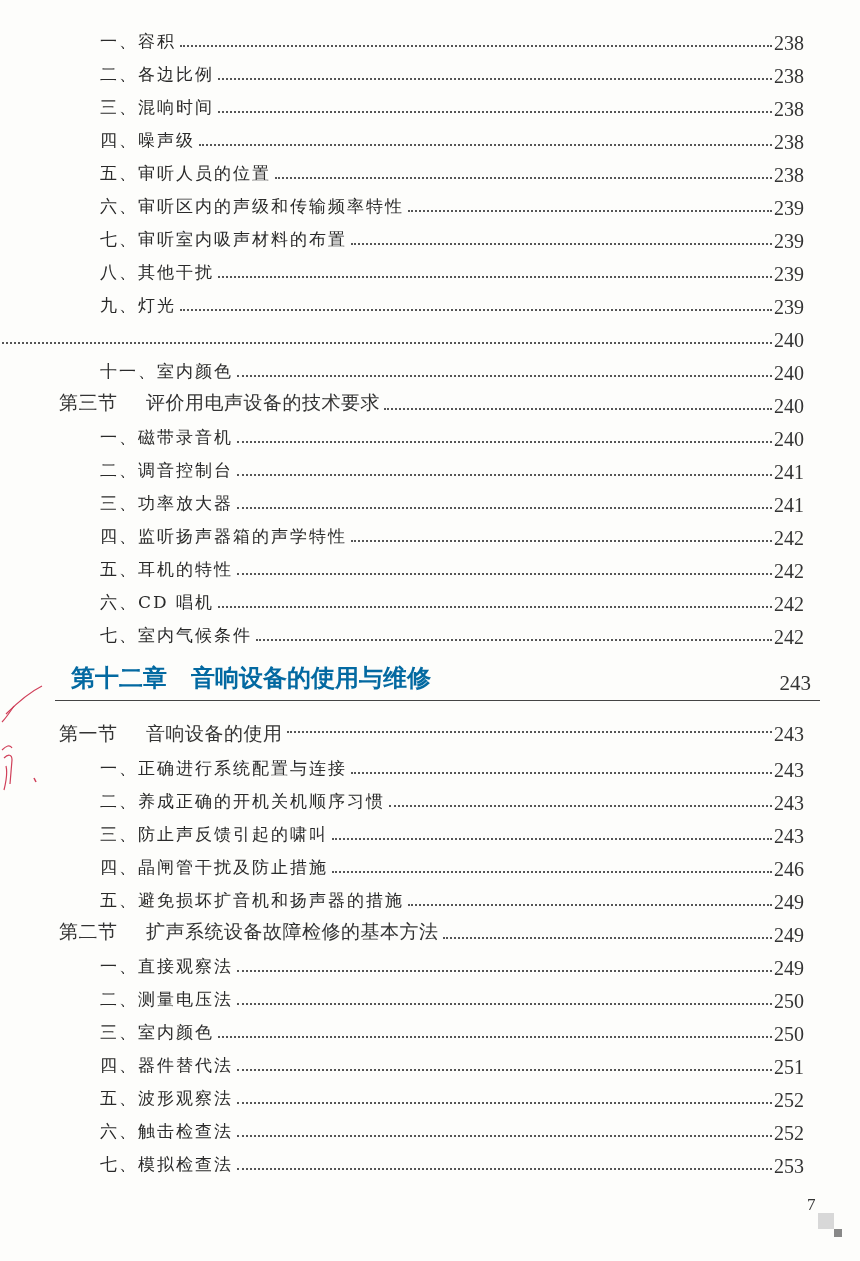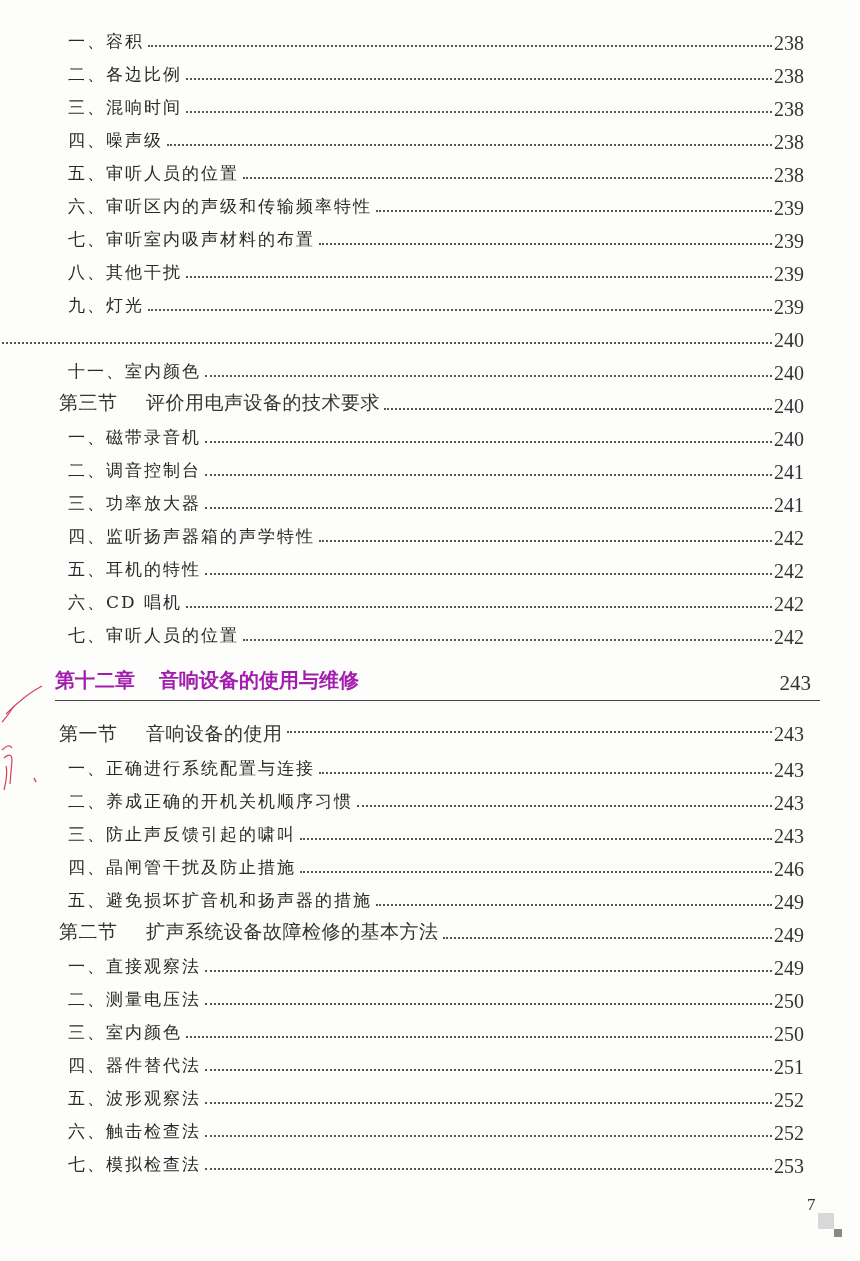--- a/index.html
+++ b/index.html
@@ -21,35 +21,35 @@
     }
     .row .dots {
       flex: 1; height: 1px; margin: 0 2px 6px 2px;
       border-bottom: 2px dotted #555;
     }
     .row .page {
       font-family: "Liberation Serif", "DejaVu Serif", serif;
       font-size: 20px; width: 38px; text-align: left; color: #333;
       line-height: 1;
     }
-    .item .label { padding-left: 68px; }
+    .item .label { padding-left: 100px; }
     .item .wrap { display: flex; align-items: flex-end; width: 812px; }
     .section .label {
       font-family: "DejaVu Sans", "Liberation Sans", sans-serif;
       font-size: 19px; letter-spacing: 0.5px; color: #333;
     }
     .section .num { display: inline-block; width: 87px; padding-left: 59px; }
     .chapter {
       position: absolute; left: 55px; width: 765px; height: 36px;
       border-bottom: 1.5px solid #444;
       display: flex; align-items: flex-end; justify-content: space-between;
     }
     .chapter .ctitle {
       font-family: "DejaVu Sans", "Liberation Sans", sans-serif;
-      font-weight: bold; font-size: 20px; color: #a21caf; padding-bottom: 6px;
+      font-weight: bold; font-size: 24px; color: #0369a1; padding-bottom: 6px; margin-left: 16px;
     }
     .chapter .ctitle .cnum { margin-right: 24px; }
     .chapter .cpage {
       font-family: "Liberation Serif", serif; font-size: 21px; padding-bottom: 4px;
       margin-right: 9px; color: #333;
     }
     .pageno {
       position: absolute; left: 807px; top: 1195px;
       font-family: "Liberation Serif", serif; font-size: 17px; color: #333;
     }
@@ -183,21 +183,21 @@
     </div>
   <div class="row item" style="top:581px">
       <div class="wrap">
         <span class="label">六、CD 唱机</span>
         <span class="dots"></span>
         <span class="page">242</span>
       </div>
     </div>
   <div class="row item" style="top:614px">
       <div class="wrap">
-        <span class="label">七、审听人员的位置</span>
+        <span class="label">七、室内气候条件</span>
         <span class="dots"></span>
         <span class="page">242</span>
       </div>
     </div>
 
   <div class="chapter" style="top:664px">
     <span class="ctitle"><span class="cnum">第十二章</span><span>音响设备的使用与维修</span></span>
     <span class="cpage">243</span>
   </div>
 

